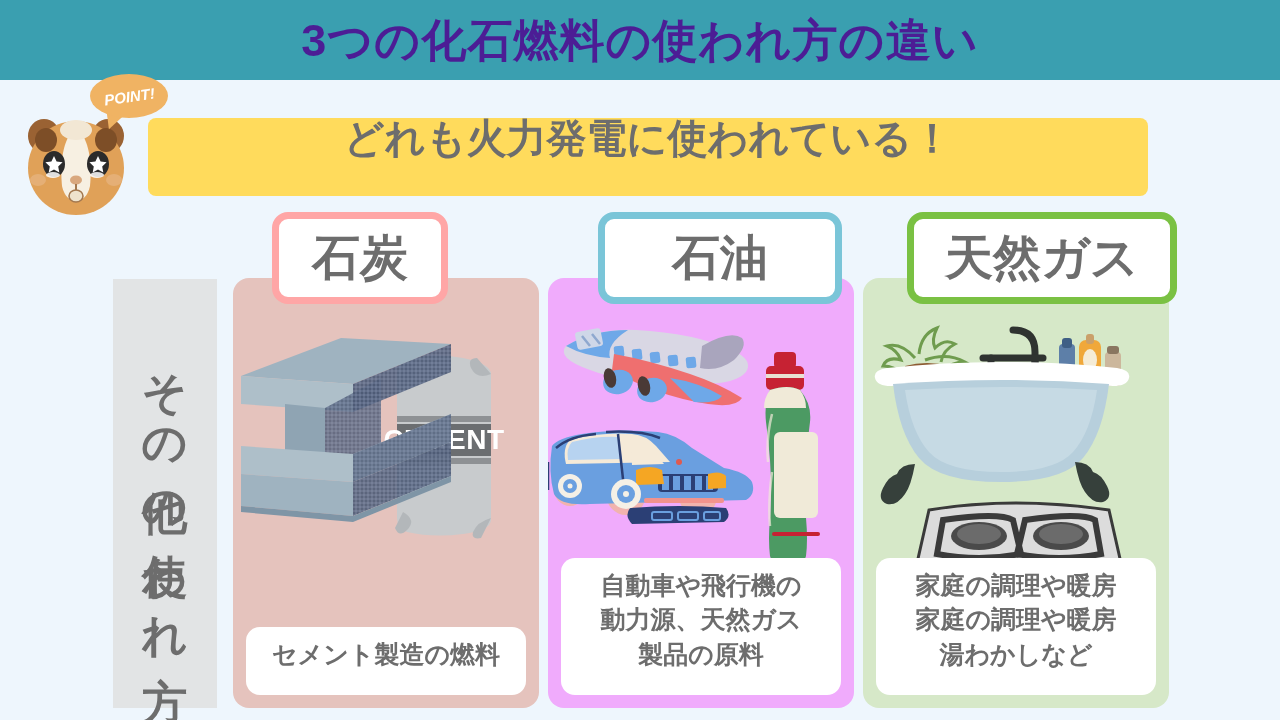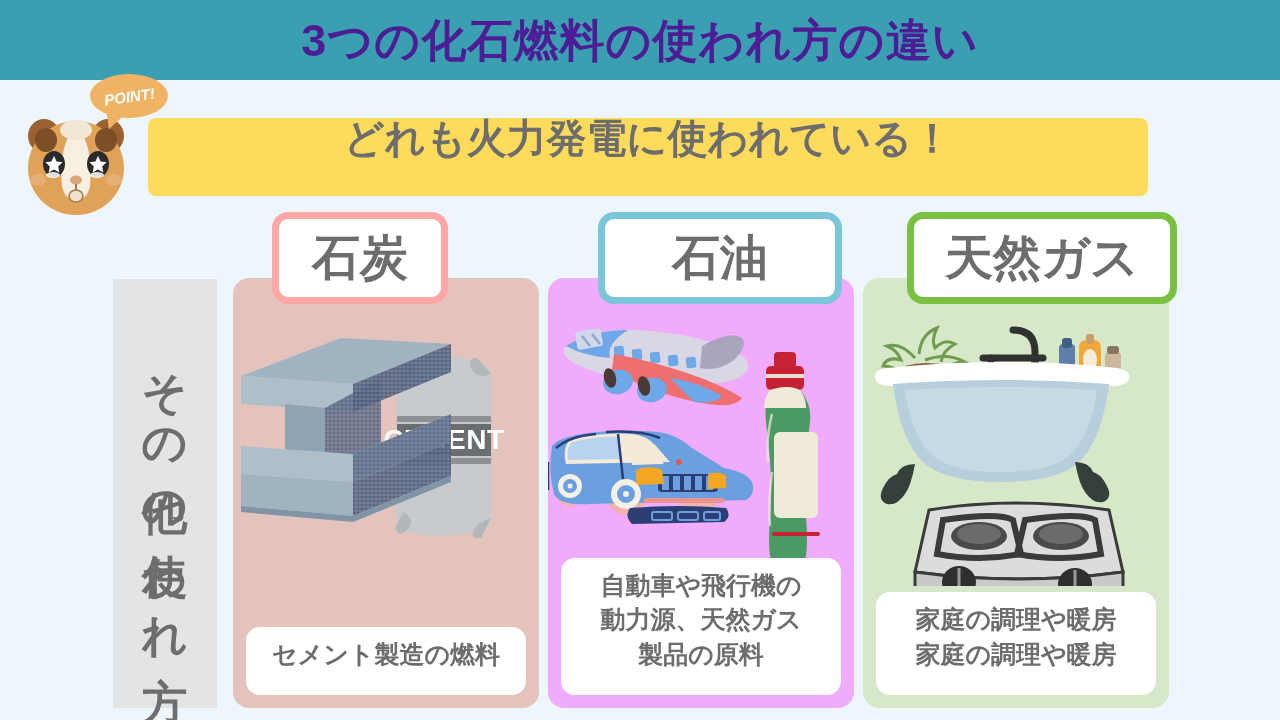--- a/index.html
+++ b/index.html
@@ -400,19 +400,20 @@
         <ellipse cx="142" cy="58" rx="22" ry="10" fill="#6b6b6b"></ellipse>
         <ellipse cx="40" cy="106" rx="17" ry="16" fill="#2f2f2f"></ellipse>
         <ellipse cx="156" cy="108" rx="17" ry="16" fill="#2f2f2f"></ellipse>
         <path d="M40 92 v28" stroke="#9a9a9a" stroke-width="3"></path>
         <path d="M156 94 v28" stroke="#9a9a9a" stroke-width="3"></path>
       </g>
     </svg>
     <div class="caption">
       <div>家庭の調理や暖房</div>
       <div>家庭の調理や暖房</div>
+      <div>湯わかしなど</div>
     </div>
   </div>
   <div class="col-header hdr-gas">
     <span class="col-header-text">天然ガス</span>
   </div>
 
 </div>
 
 </body></html>

